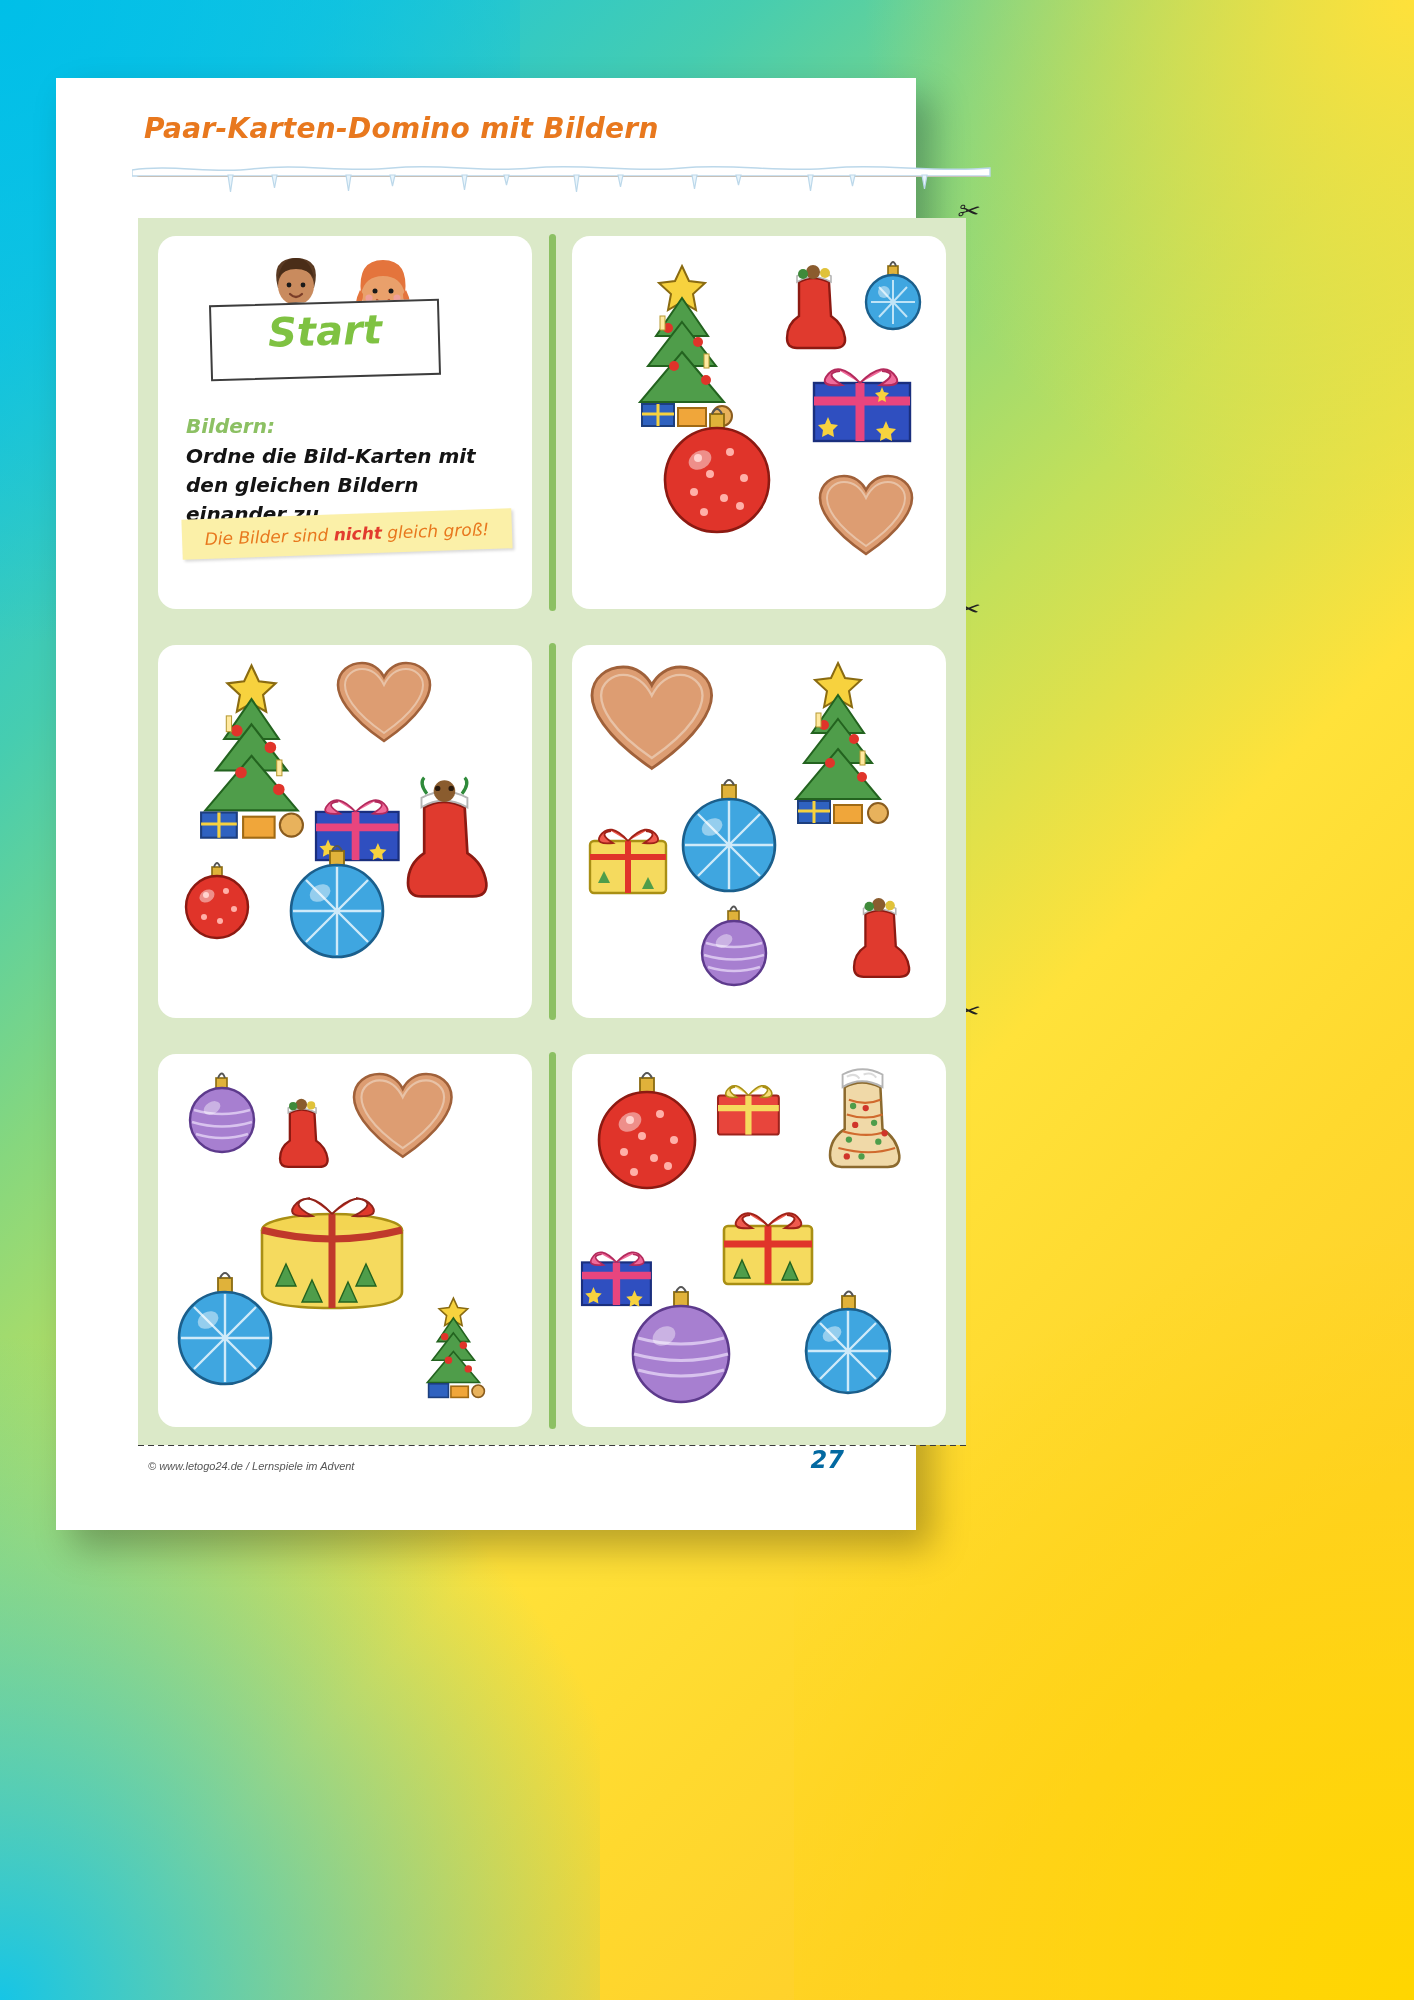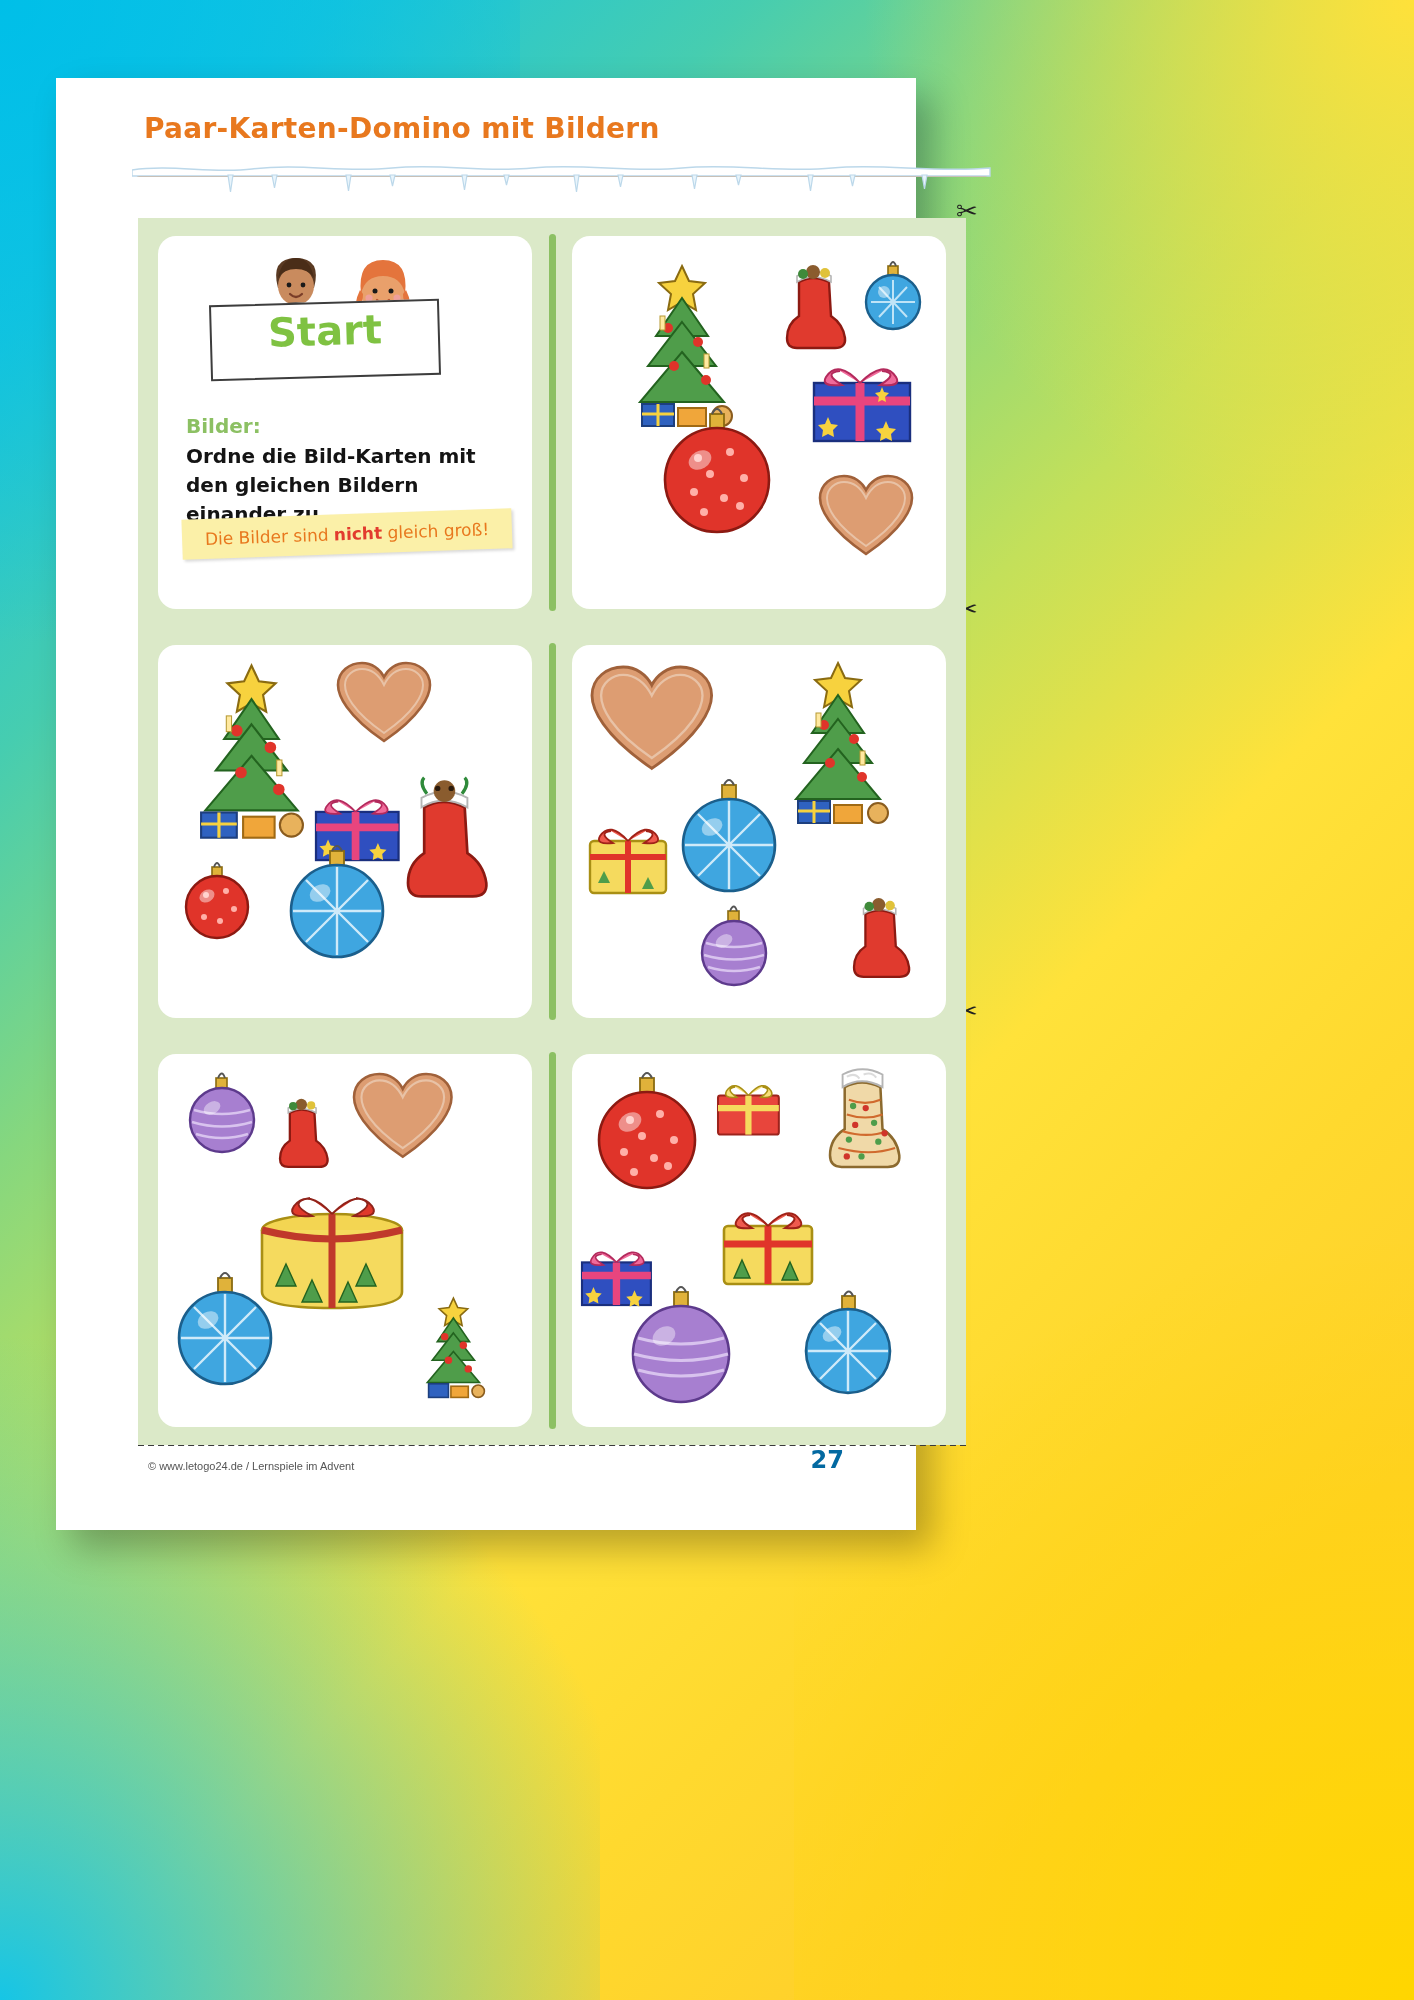--- a/index.html
+++ b/index.html
@@ -58,20 +58,21 @@
 
   
   .sheet {
     position: absolute;
     left: 56px;
     top: 78px;
     width: 860px;
     height: 1452px;
     background: #ffffff;
     box-shadow: 16px 18px 34px rgba(0,0,0,0.28);
+    font-style: italic;
   }
 
   
   .page-title {
     position: absolute;
     left: 88px;
     top: 34px;
     font-size: 28px;
     font-weight: bold;
     color: #e8781e;
@@ -315,21 +316,21 @@
             <circle cx="126" cy="80" r="2.2" fill="#ffffff"></circle>
             <circle cx="140" cy="86" r="2.2" fill="#ffffff"></circle>
             <circle cx="150" cy="78" r="2.2" fill="#ffffff"></circle>
             <path d="M160,74 q10,12 8,22" stroke="#e9a06b" stroke-width="7" fill="none" stroke-linecap="round"></path>
           </g>
         </svg>
 
         <div class="start-banner"></div>
         <div class="start-text">Start</div>
 
-        <div class="aufgabe-label">Bilder:</div>
+        <div class="aufgabe-label">Bildern:</div>
         <div class="aufgabe-text">Ordne die Bild-Karten mit den gleichen Bildern einander zu.</div>
 
         <div class="note"></div>
         <div class="note-text">
           <span>Die Bilder sind </span><b>nicht</b><span> gleich groß!</span>
         </div>
       </div>
     </div>
 
     <div class="domino-cell">

